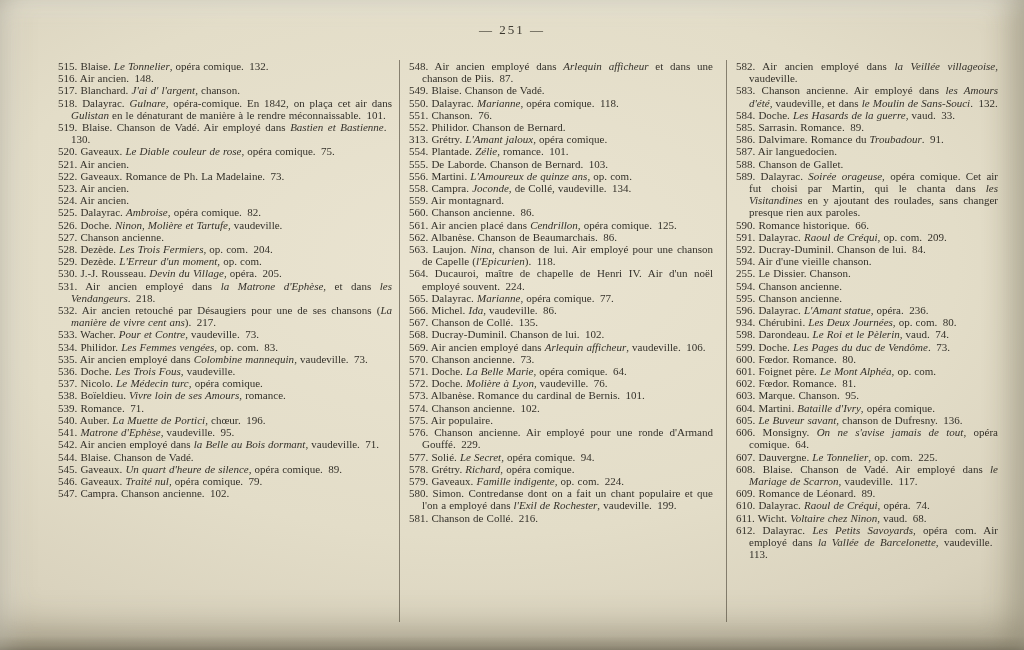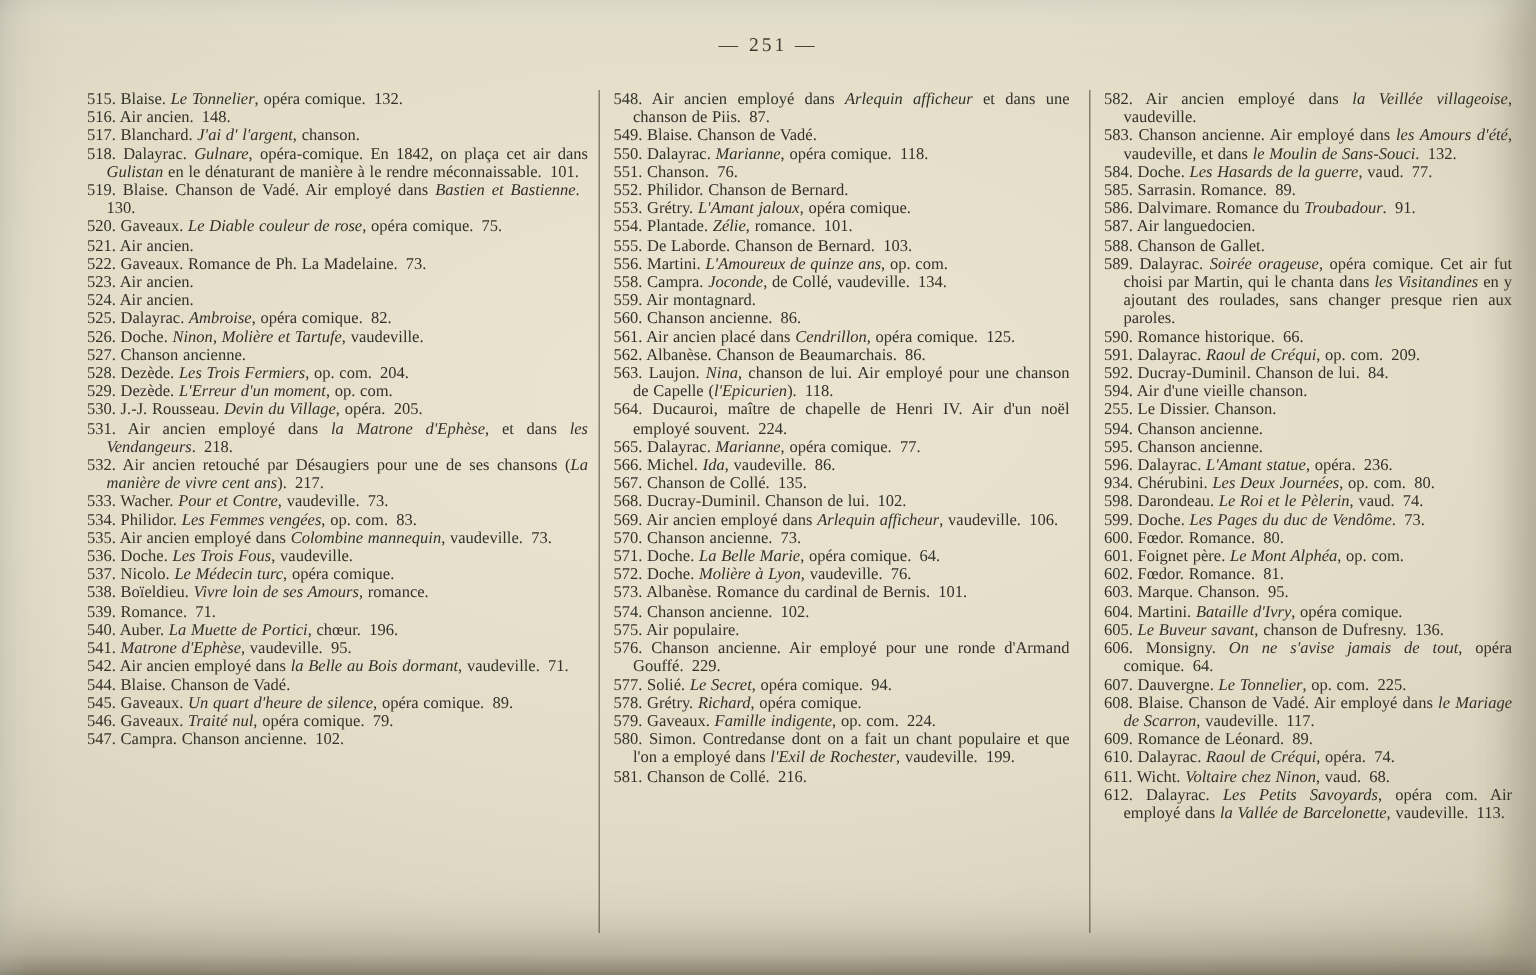--- a/index.html
+++ b/index.html
@@ -11,21 +11,21 @@
   .vignette{position:absolute;inset:0;pointer-events:none;
         box-shadow:inset 0 -22px 34px rgba(92,84,62,.38),
                    inset -16px 0 28px rgba(92,84,62,.20),
                    inset 14px 0 22px rgba(255,255,250,.28),
                    inset 0 14px 20px rgba(255,255,250,.30);}
   .bottom-edge{position:absolute;left:0;right:0;bottom:0;height:14px;pointer-events:none;
         background:linear-gradient(180deg, rgba(90,82,62,0) 0%, rgba(90,82,62,.28) 70%, rgba(60,54,40,.45) 100%);}
   .pageno{position:absolute;top:22px;left:0;width:100%;text-align:center;
         font:13px "Liberation Serif","DejaVu Serif",serif;
         color:#3a372e;letter-spacing:2px;}
-  .cols{position:absolute;left:58px;right:16px;top:60px;display:flex;
+  .cols{position:absolute;left:58px;right:26px;top:60px;display:flex;
         align-items:stretch;color:#34312a;}
   .col{font:11px/12.2px "Liberation Serif","DejaVu Serif",serif;
         text-align:justify;min-height:562px;
         -webkit-font-smoothing:antialiased;}
   .col1{width:334px;padding-right:7px;border-right:1px solid rgba(70,64,50,.6);}
   .col2{width:304px;padding:0 13px 0 9px;border-right:1px solid rgba(70,64,50,.6);}
   .col3{flex:1;padding-left:9px;}
   .entry{margin:0;text-indent:-13px;padding-left:13px;word-spacing:.4px;}
   .entry i{font-style:italic;}
 </style>
@@ -69,21 +69,21 @@
           <p class="entry"><span>545. Gaveaux. </span><i>Un quart d'heure de silence</i><span>, opéra comique. 89.</span></p>
           <p class="entry"><span>546. Gaveaux. </span><i>Traité nul</i><span>, opéra comique. 79.</span></p>
           <p class="entry"><span>547. Campra. Chanson ancienne. 102.</span></p>
         </div>
       <div class="col col2">
           <p class="entry"><span>548. Air ancien employé dans </span><i>Arlequin afficheur</i><span> et dans une chanson de Piis. 87.</span></p>
           <p class="entry"><span>549. Blaise. Chanson de Vadé.</span></p>
           <p class="entry"><span>550. Dalayrac. </span><i>Marianne</i><span>, opéra comique. 118.</span></p>
           <p class="entry"><span>551. Chanson. 76.</span></p>
           <p class="entry"><span>552. Philidor. Chanson de Bernard.</span></p>
-          <p class="entry"><span>553. Grétry. </span><i>L'Amant jaloux</i><span>, opéra comique.</span></p>
+          <p class="entry"><span>313. Grétry. </span><i>L'Amant jaloux</i><span>, opéra comique.</span></p>
           <p class="entry"><span>554. Plantade. </span><i>Zélie</i><span>, romance. 101.</span></p>
           <p class="entry"><span>555. De Laborde. Chanson de Bernard. 103.</span></p>
           <p class="entry"><span>556. Martini. </span><i>L'Amoureux de quinze ans</i><span>, op. com.</span></p>
           <p class="entry"><span>558. Campra. </span><i>Joconde</i><span>, de Collé, vaudeville. 134.</span></p>
           <p class="entry"><span>559. Air montagnard.</span></p>
           <p class="entry"><span>560. Chanson ancienne. 86.</span></p>
           <p class="entry"><span>561. Air ancien placé dans </span><i>Cendrillon</i><span>, opéra comique. 125.</span></p>
           <p class="entry"><span>562. Albanèse. Chanson de Beaumarchais. 86.</span></p>
           <p class="entry"><span>563. Laujon. </span><i>Nina</i><span>, chanson de lui. Air employé pour une chanson de Capelle (</span><i>l'Epicurien</i><span>). 118.</span></p>
           <p class="entry"><span>564. Ducauroi, maître de chapelle de Henri IV. Air d'un noël employé souvent. 224.</span></p>
@@ -101,21 +101,21 @@
           <p class="entry"><span>576. Chanson ancienne. Air employé pour une ronde d'Armand Gouffé. 229.</span></p>
           <p class="entry"><span>577. Solié. </span><i>Le Secret</i><span>, opéra comique. 94.</span></p>
           <p class="entry"><span>578. Grétry. </span><i>Richard</i><span>, opéra comique.</span></p>
           <p class="entry"><span>579. Gaveaux. </span><i>Famille indigente</i><span>, op. com. 224.</span></p>
           <p class="entry"><span>580. Simon. Contredanse dont on a fait un chant populaire et que l'on a employé dans </span><i>l'Exil de Rochester</i><span>, vaudeville. 199.</span></p>
           <p class="entry"><span>581. Chanson de Collé. 216.</span></p>
         </div>
       <div class="col col3">
           <p class="entry"><span>582. Air ancien employé dans </span><i>la Veillée villageoise</i><span>, vaudeville.</span></p>
           <p class="entry"><span>583. Chanson ancienne. Air employé dans </span><i>les Amours d'été</i><span>, vaudeville, et dans </span><i>le Moulin de Sans-Souci</i><span>. 132.</span></p>
-          <p class="entry"><span>584. Doche. </span><i>Les Hasards de la guerre</i><span>, vaud. 77.</span></p>
+          <p class="entry"><span>584. Doche. </span><i>Les Hasards de la guerre</i><span>, vaud. 33.</span></p>
           <p class="entry"><span>585. Sarrasin. Romance. 89.</span></p>
           <p class="entry"><span>586. Dalvimare. Romance du </span><i>Troubadour</i><span>. 91.</span></p>
           <p class="entry"><span>587. Air languedocien.</span></p>
           <p class="entry"><span>588. Chanson de Gallet.</span></p>
           <p class="entry"><span>589. Dalayrac. </span><i>Soirée orageuse</i><span>, opéra comique. Cet air fut choisi par Martin, qui le chanta dans </span><i>les Visitandines</i><span> en y ajoutant des roulades, sans changer presque rien aux paroles.</span></p>
           <p class="entry"><span>590. Romance historique. 66.</span></p>
           <p class="entry"><span>591. Dalayrac. </span><i>Raoul de Créqui</i><span>, op. com. 209.</span></p>
           <p class="entry"><span>592. Ducray-Duminil. Chanson de lui. 84.</span></p>
           <p class="entry"><span>594. Air d'une vieille chanson.</span></p>
           <p class="entry"><span>255. Le Dissier. Chanson.</span></p>

